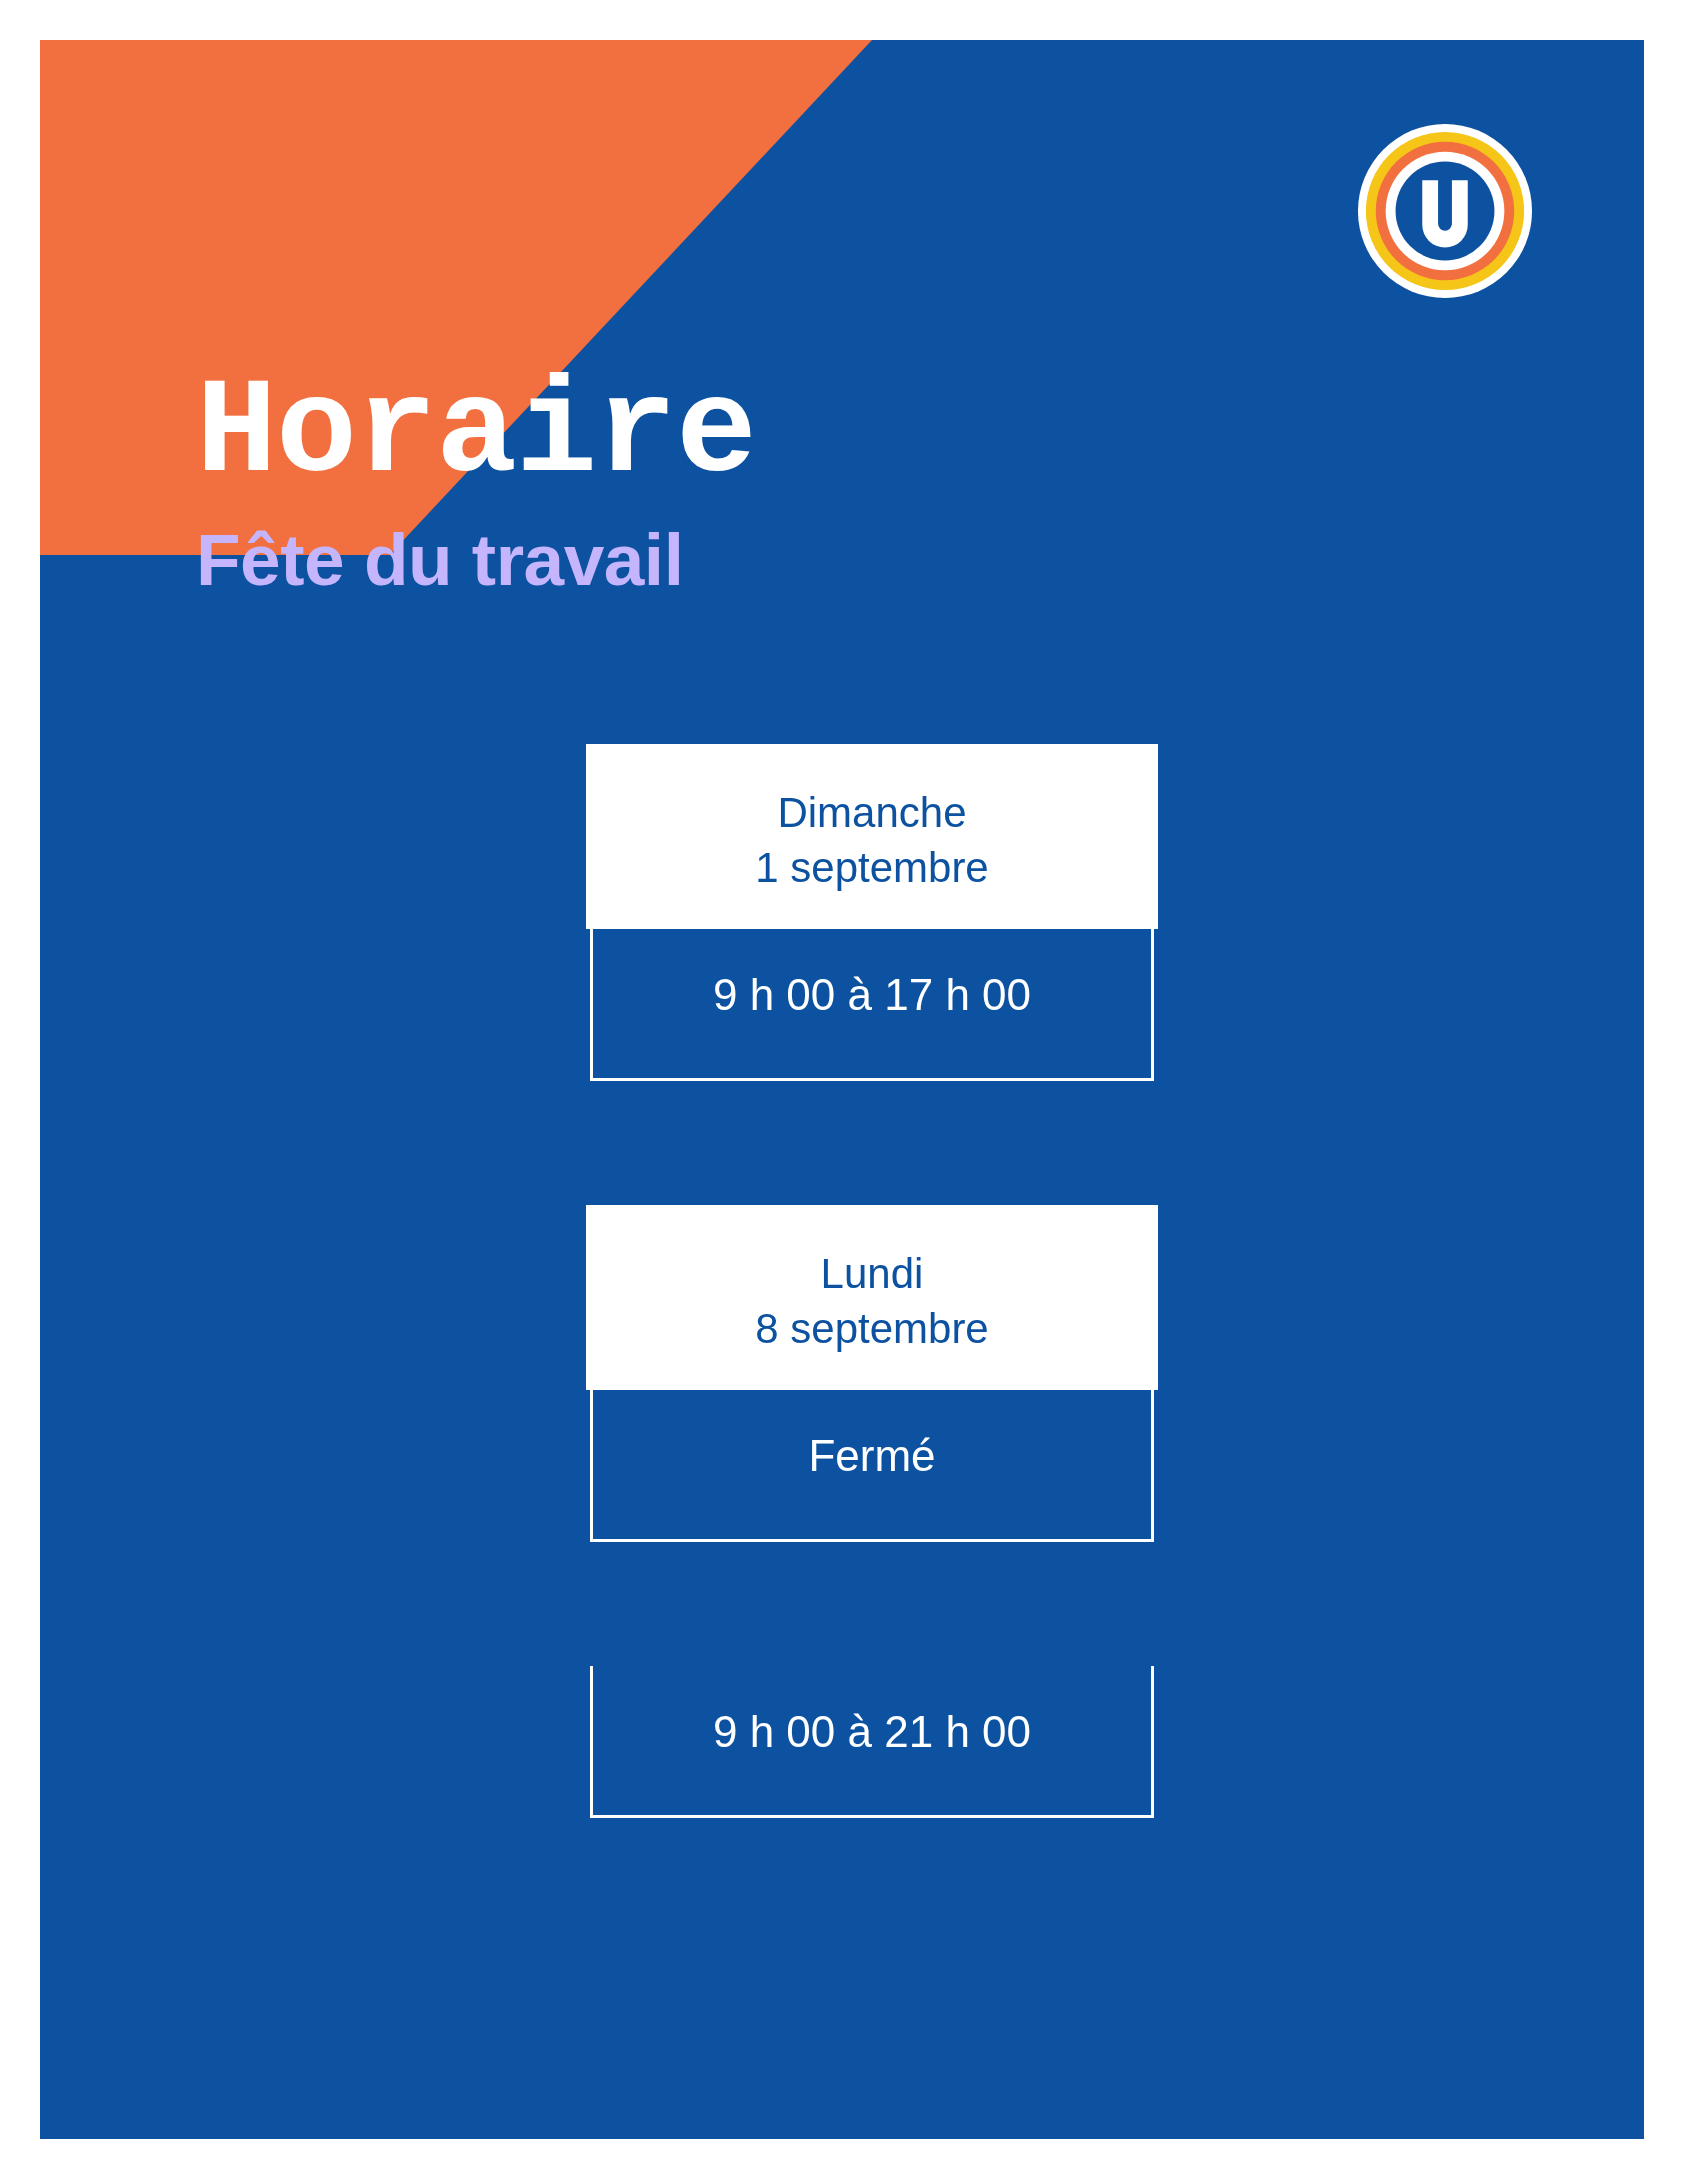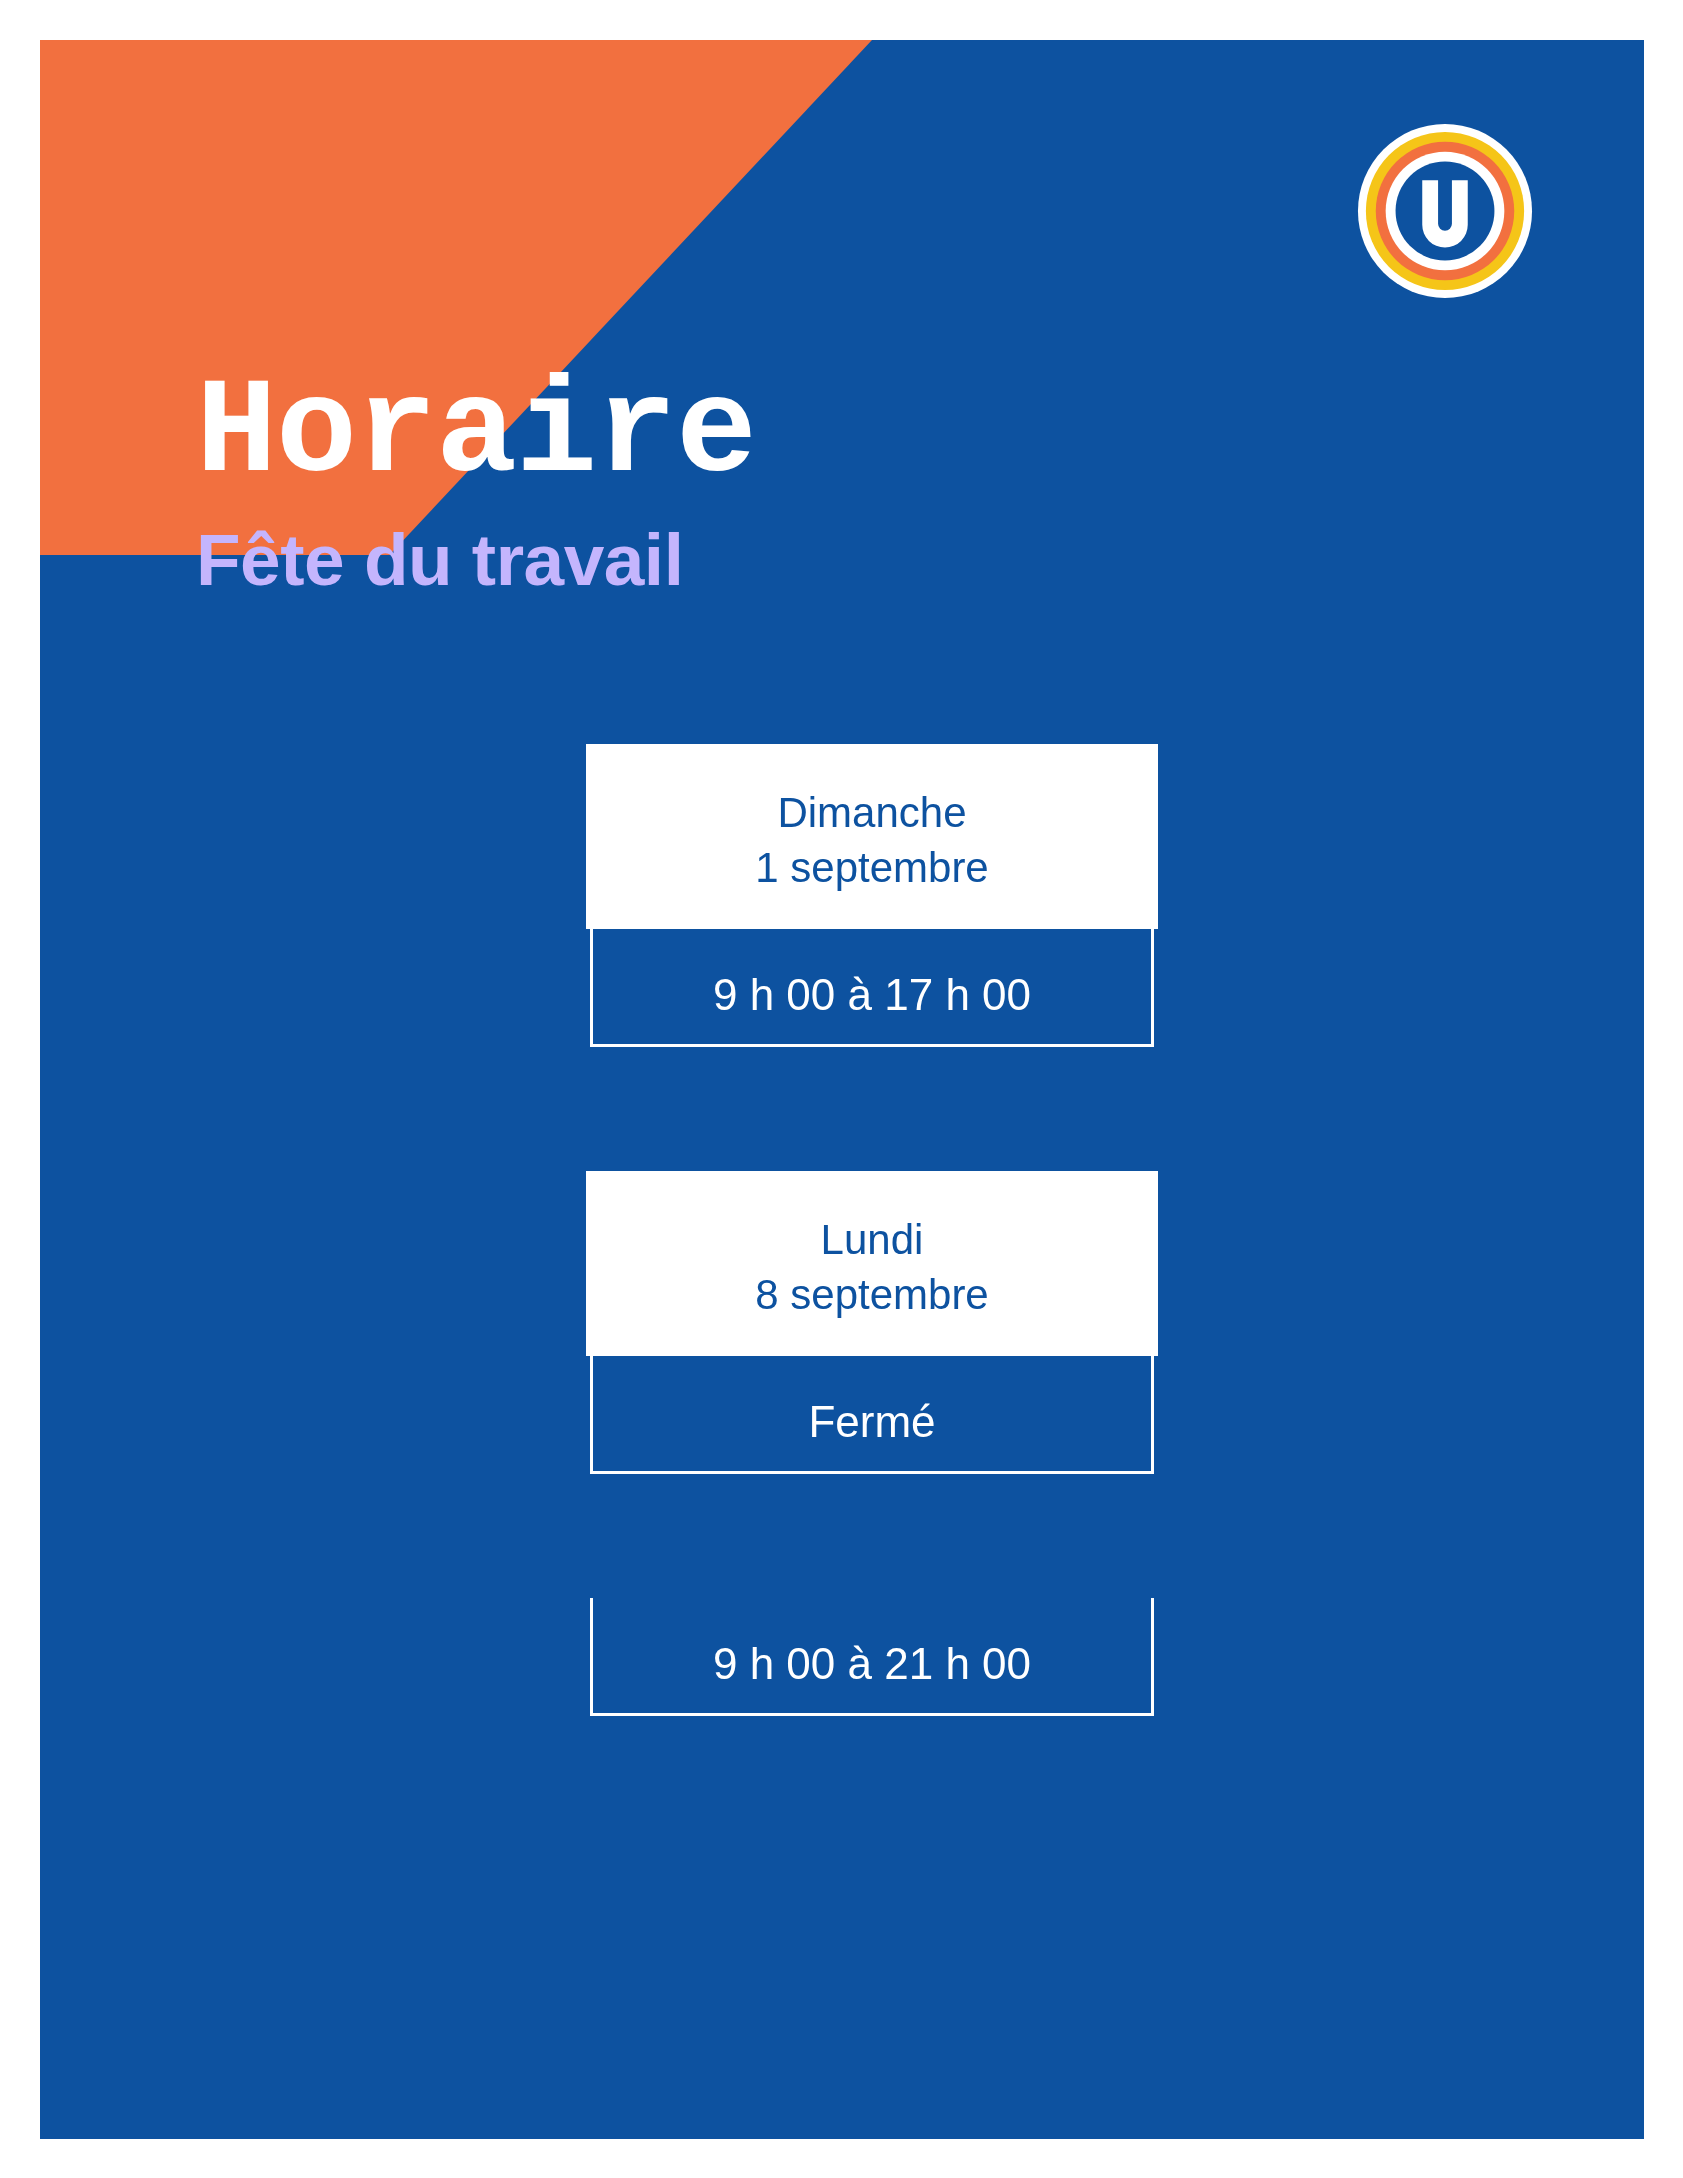--- a/index.html
+++ b/index.html
@@ -94,21 +94,21 @@
   }
   .card-day .day-name { display: block; }
   .card-day .day-date { display: block; }
 
   .card-hours {
     background: #0d52a0;
     color: #ffffff;
     text-align: center;
     font-size: 44px;
     line-height: 1.2;
-    padding: 40px 10px 22px 10px;
+    padding: 40px 10px 56px 10px;
     border: 3px solid #ffffff;
     border-top: none;
     box-sizing: border-box;
     margin: 0 4px;
   }
 </style>
 </head>
 <body>
 
 <div class="poster">

